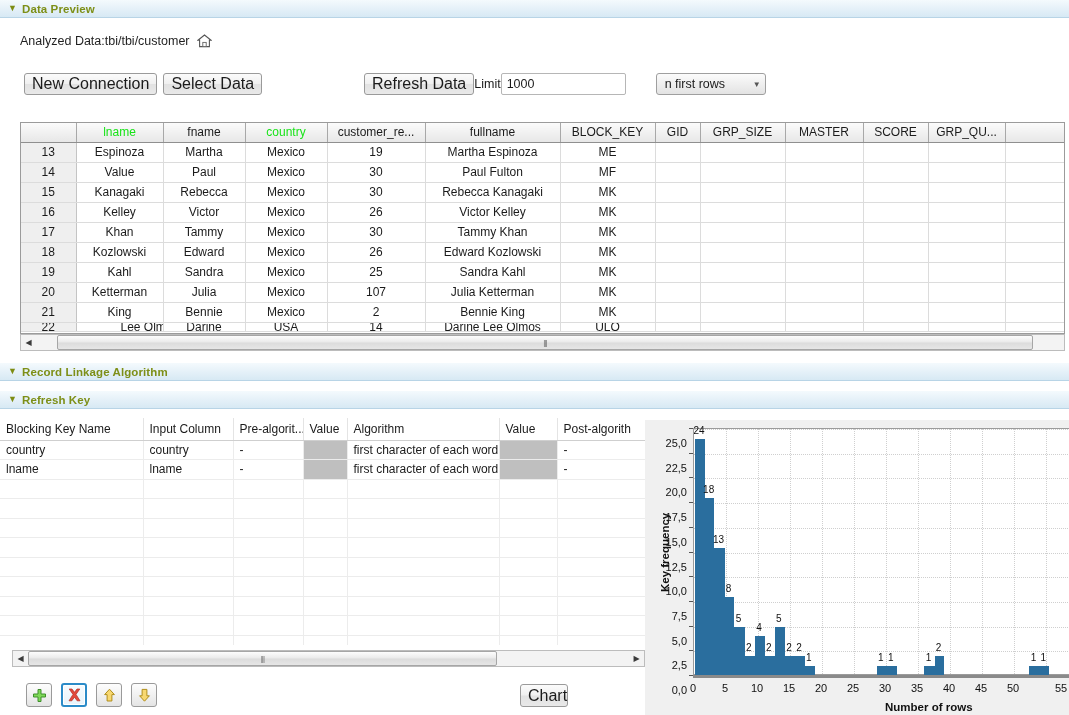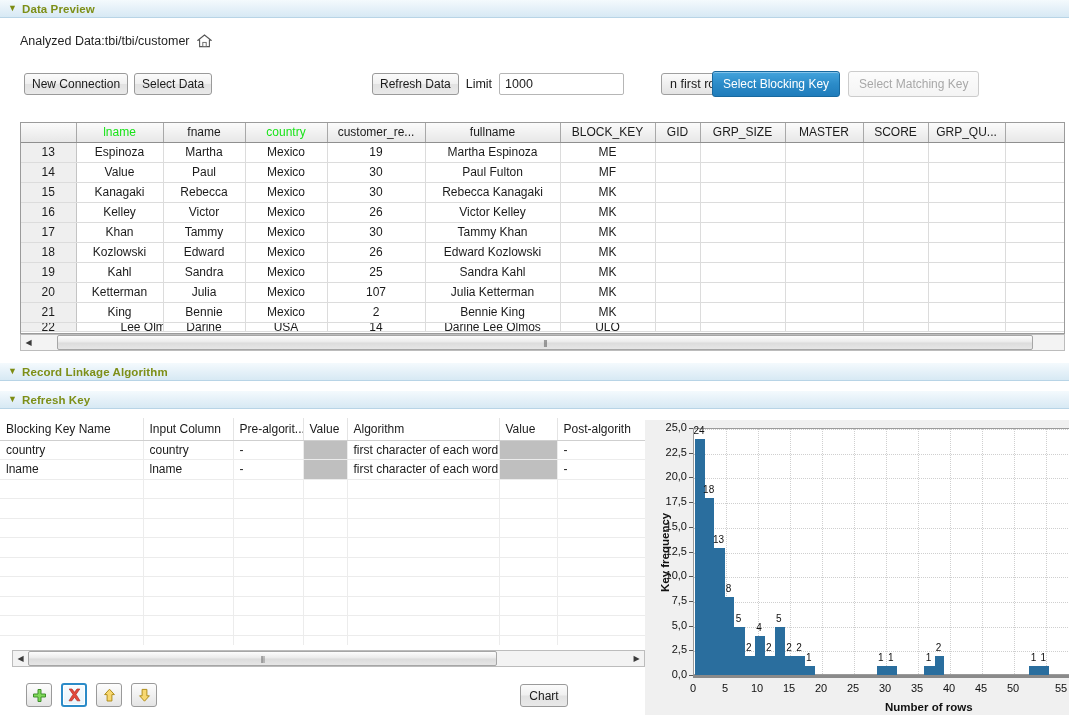--- a/index.html
+++ b/index.html
@@ -33,21 +33,21 @@
   .analyzed {
     position: absolute; left: 20px; top: 34px;
     font-size: 12.5px; color: #1f1f1f;
     display: flex; align-items: center; gap: 7px;
   }
   .home-icon { display: inline-block; width: 15px; height: 14px; }
 
   
   .btn {
     font-family: "Liberation Sans", sans-serif;
-    font-size: 12px; color: #1b1b1b;
+    font-size: 16px; color: #1b1b1b;
     background: linear-gradient(to bottom, #fbfbfb 0%, #f0f0f0 48%, #e2e2e2 52%, #e9e9e9 100%);
     border: 1px solid #9a9a9a;
     border-radius: 3px;
     padding: 0 7px;
     height: 22px; line-height: 20px;
     white-space: nowrap;
     cursor: default;
   }
   .btn.disabled { color: #a8a8a8; border-color: #cccccc;
     background: linear-gradient(to bottom,#fcfcfc,#f4f4f4); }
@@ -165,21 +165,21 @@
     border-right: none;
   }
   .ylabel {
     position: absolute; font-weight: bold; font-size: 11.5px; color: #111;
     transform: rotate(-90deg); transform-origin: left top; white-space: nowrap;
   }
   .xlabel {
     position: absolute; font-weight: bold; font-size: 11.5px; color: #111;
     white-space: nowrap;
   }
-  .ytick { position: absolute; font-size: 11px; color: #111; text-align: right; white-space: nowrap; }
+  .ytick { position: absolute; font-size: 11px; color: #111; text-align: right; white-space: nowrap; margin-top: 16px; }
   .xtick { position: absolute; font-size: 11px; color: #111; text-align: center; white-space: nowrap; }
   .bar { position: absolute; background: #2a6e9e; }
   .barlbl { position: absolute; font-size: 10px; color: #111; text-align: center; white-space: nowrap; }
   .gridline-h { position: absolute; border-top: 1px dotted #cfcfcf; }
   .gridline-v { position: absolute; border-left: 1px dotted #cfcfcf; }
   .axis-base { position: absolute; background: #8a8a8a; }
   .tickmark { position: absolute; background: #555; }
 </style>
 </head>
 <body>
@@ -199,34 +199,30 @@
         <rect x="5.8" y="8.4" width="3.4" height="4.2" fill="#ffffff" stroke="#666" stroke-width=".9"></rect>
       </svg>
     </span>
   </div>
 
   <div class="toolbar" style="left:24px; gap:6px;">
     <button class="btn">New Connection</button>
     <button class="btn">Select Data</button>
   </div>
 
-  <div class="toolbar" style="left:372px; gap:7px;">
+  <div class="toolbar" style="left:364px; ">
     <button class="btn">Refresh Data</button>
     <span style="font-size:12.5px;">Limit</span>
     <input class="input-text" style="width: 125px;" value="1000">
     <div class="combo" style="width:110px; margin-left:30px;">
       <span>n first rows</span>
       <span class="arr">▼</span>
     </div>
   </div>
 
-  <div class="toolbar" style="left:712px; top:71px; gap:8px; align-items:center;">
-    <button class="btn primary" style="height:26px; line-height:24px; padding:0 10px;">Select Blocking Key</button>
-    <button class="btn disabled" style="height:26px; line-height:24px; padding:0 10px;">Select Matching Key</button>
-  </div>
 
   <div class="grid-wrap">
     <table class="dg">
       <colgroup id="dg-cols">
           <col style="width: 55px;">
           <col style="width: 87px;">
           <col style="width: 82px;">
           <col style="width: 82px;">
           <col style="width: 98px;">
           <col style="width: 135px;">

